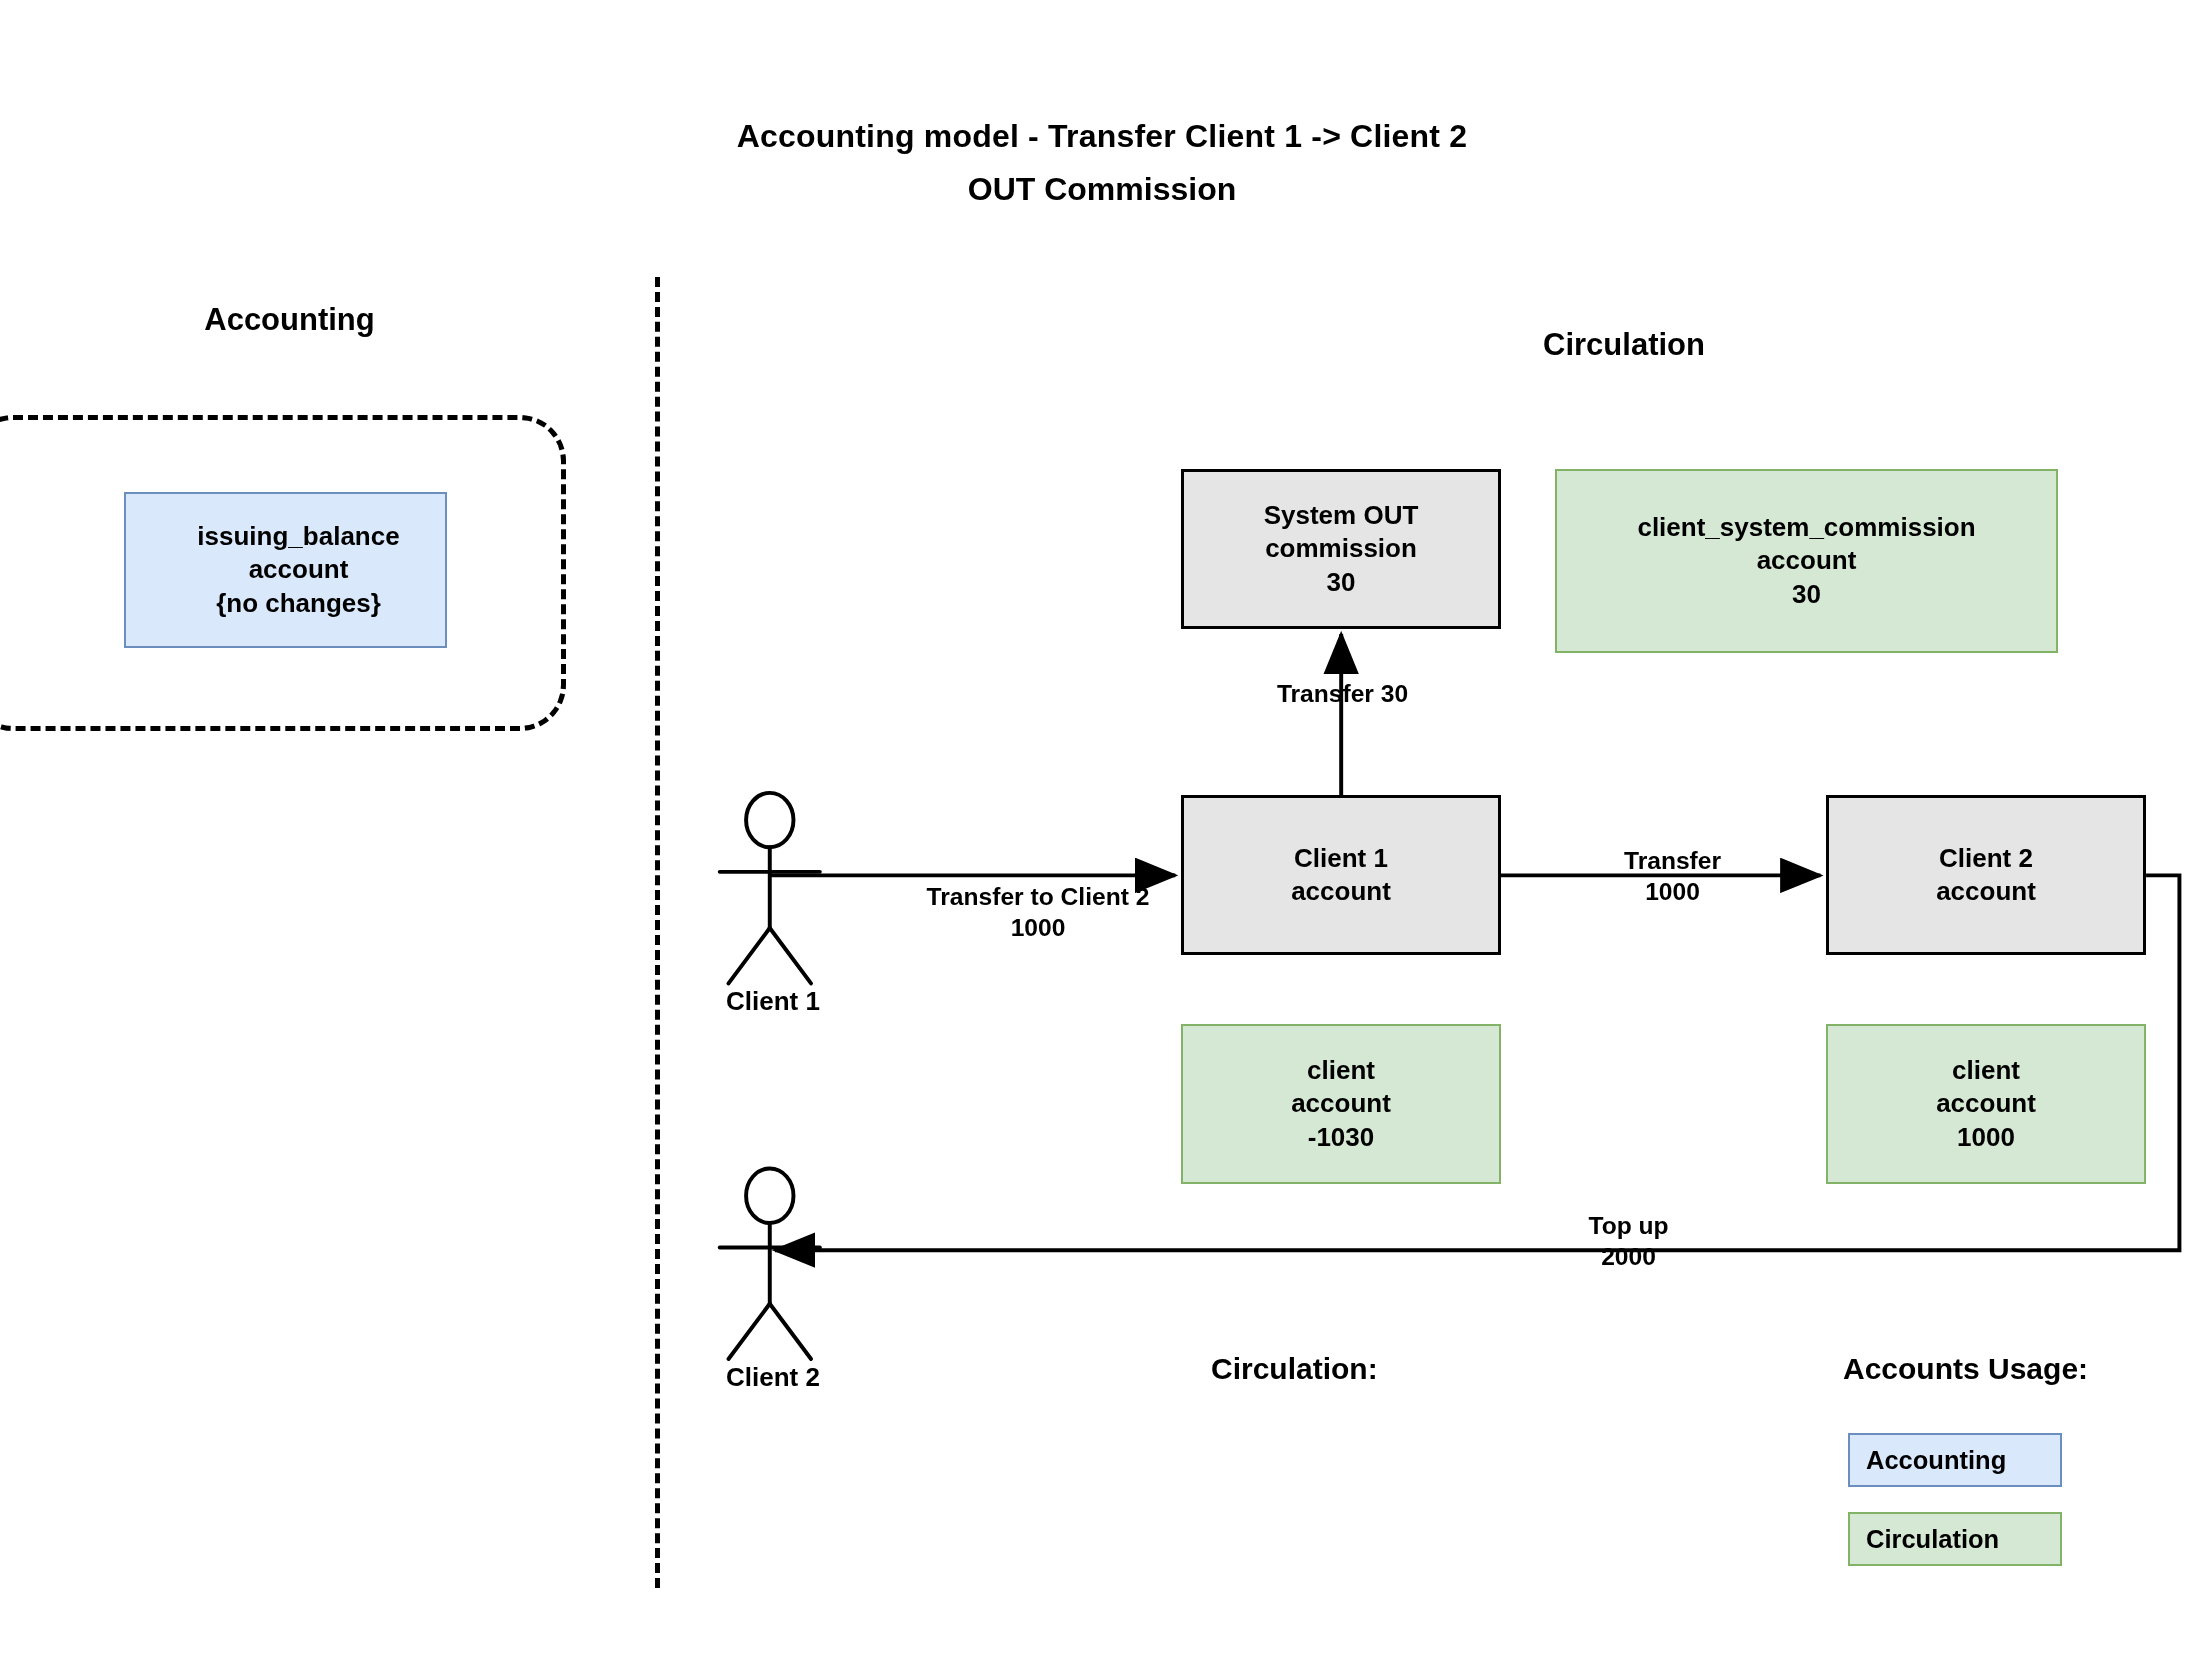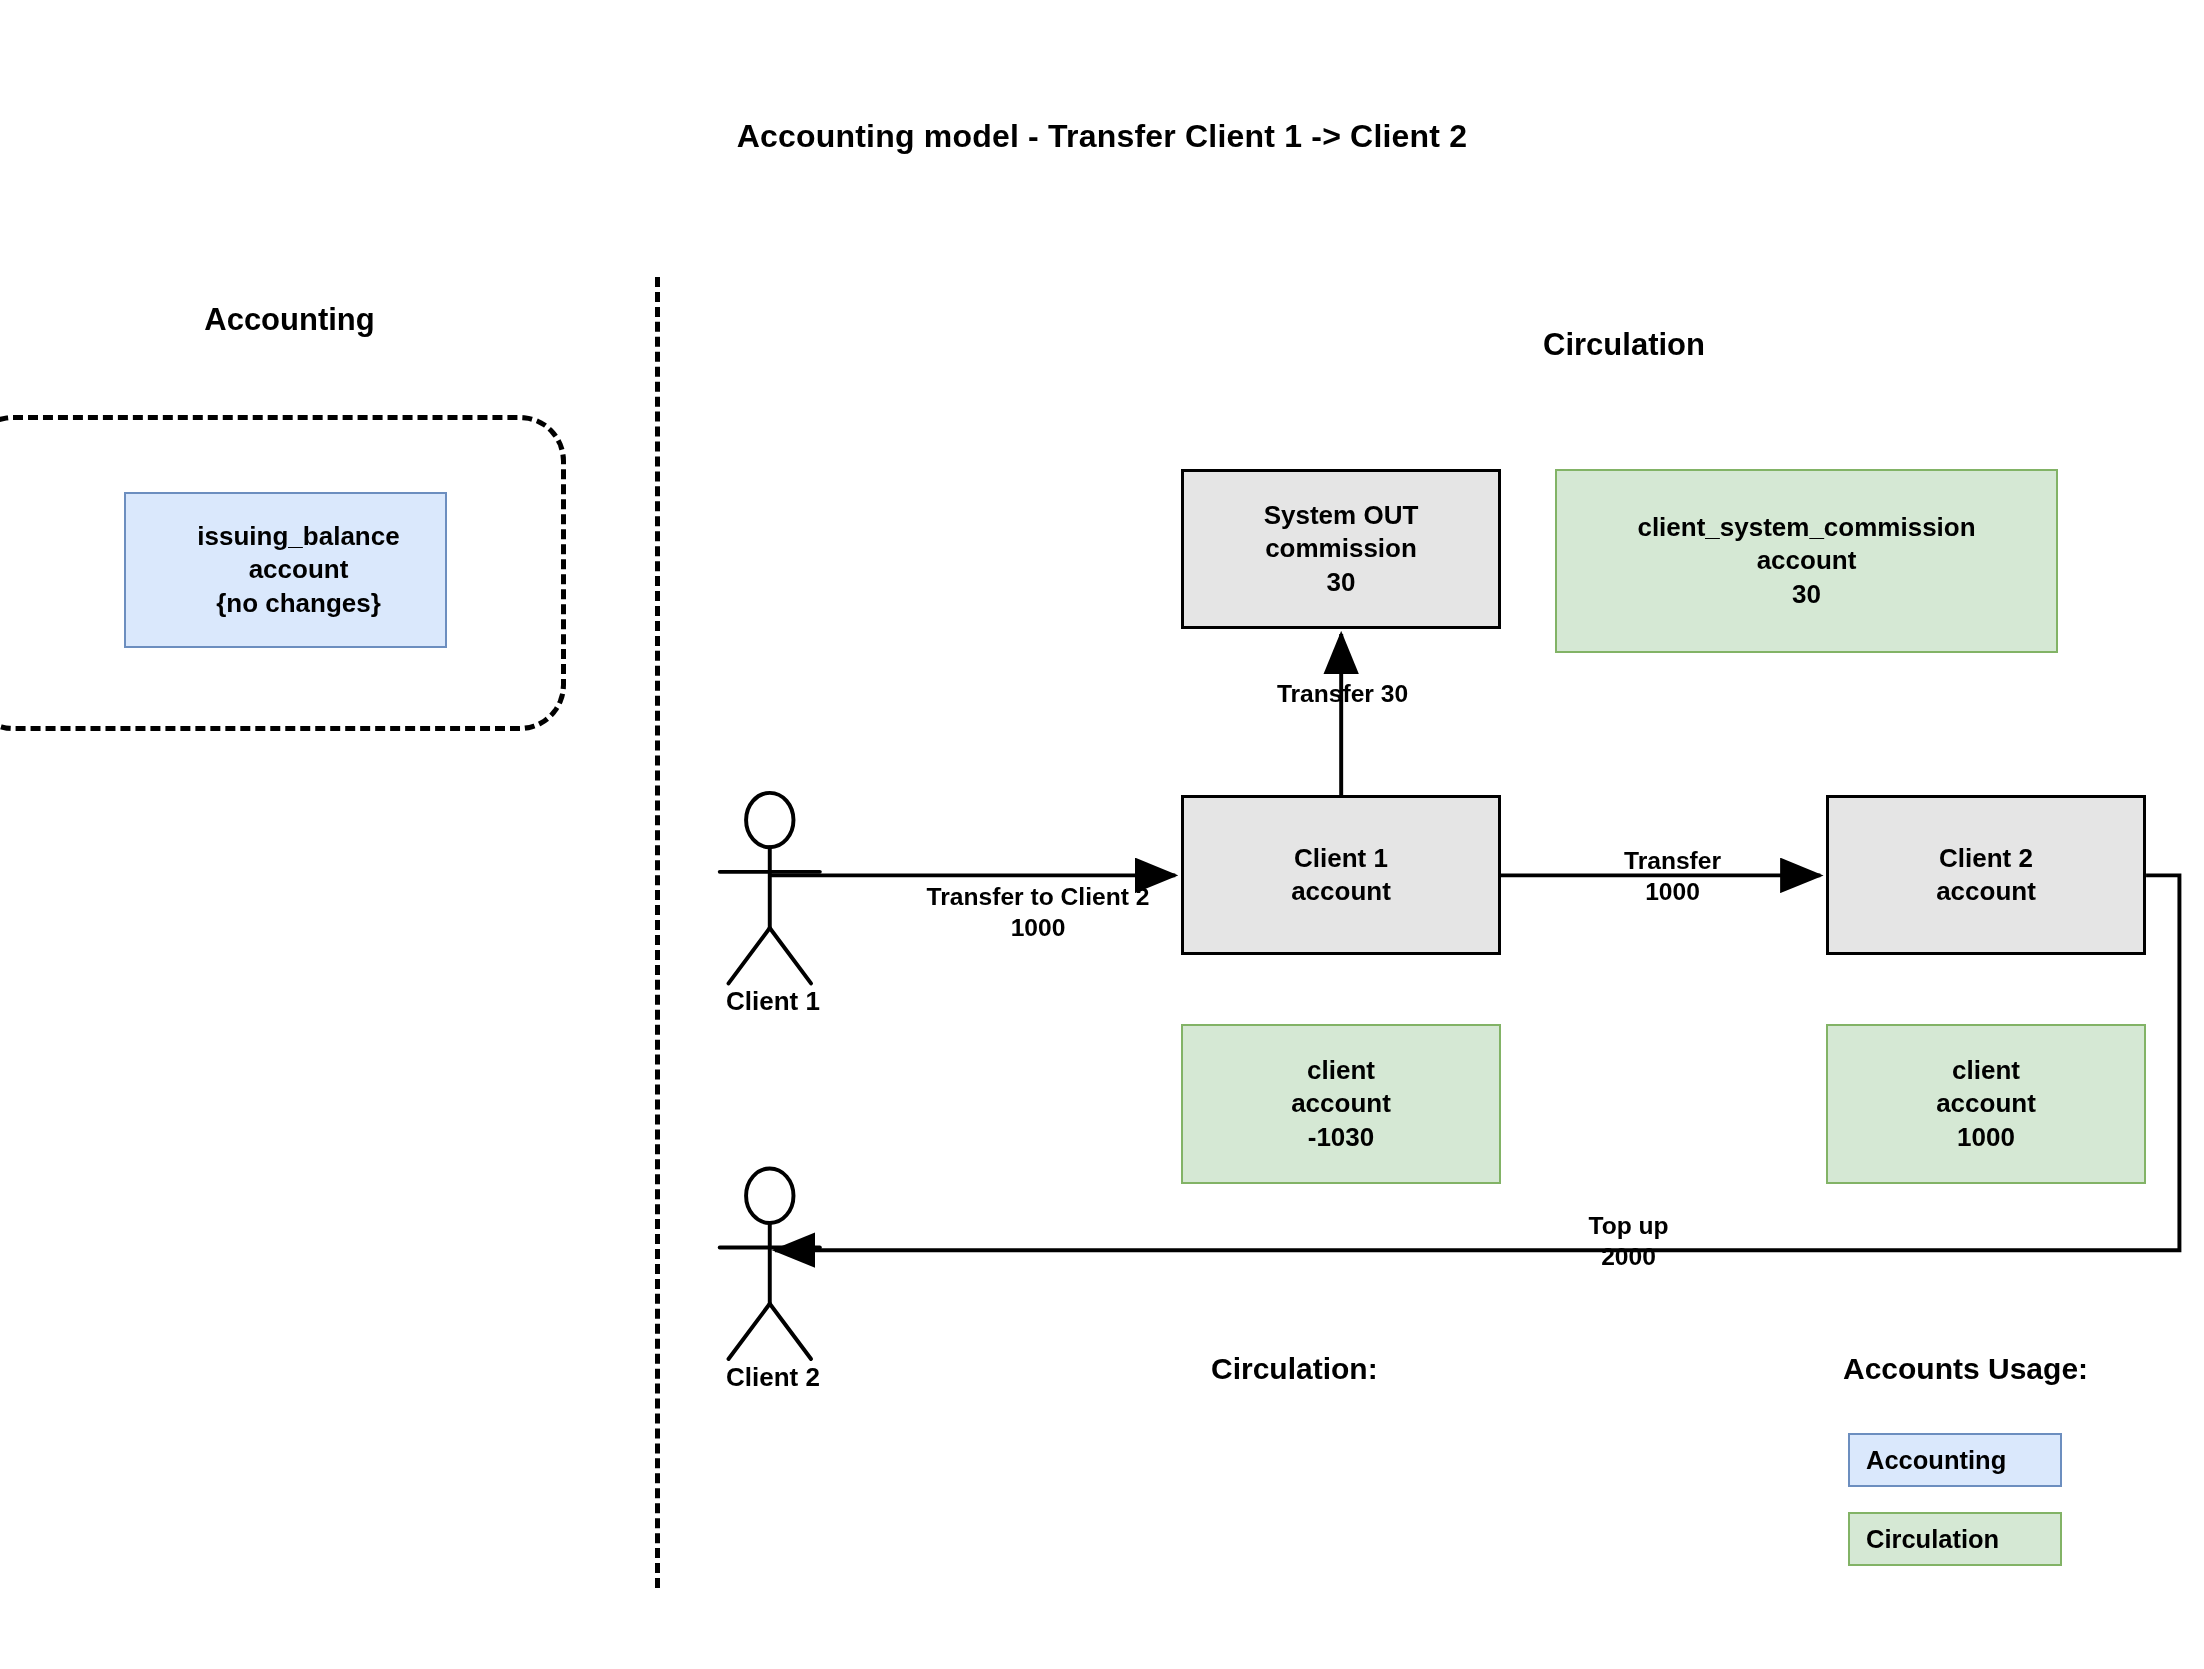--- a/index.html
+++ b/index.html
@@ -180,20 +180,21 @@
 
   
   #wires { position: absolute; left: 0; top: 0; width: 2204px; height: 1670px; pointer-events: none; }
 </style>
 </head>
 <body>
 
 <div id="stage">
 
   <div class="abs txt" id="diagram-title">Accounting model - Transfer Client 1 -&gt; Client 2</div>
+  <div class="abs txt" id="diagram-subtitle">OUT Commission</div>
 
   <div class="abs txt" id="accounting-heading">Accounting</div>
   <div class="abs txt" id="circulation-heading">Circulation</div>
 
   <div class="abs" id="vertical-divider"></div>
 
   <div class="abs" id="issuing-group-box"></div>
 
   <div class="abs" id="issuing-balance-box">
     <div class="txt">issuing_balance

